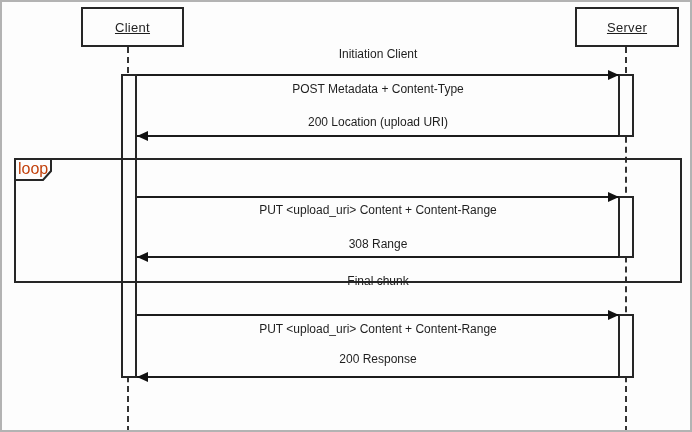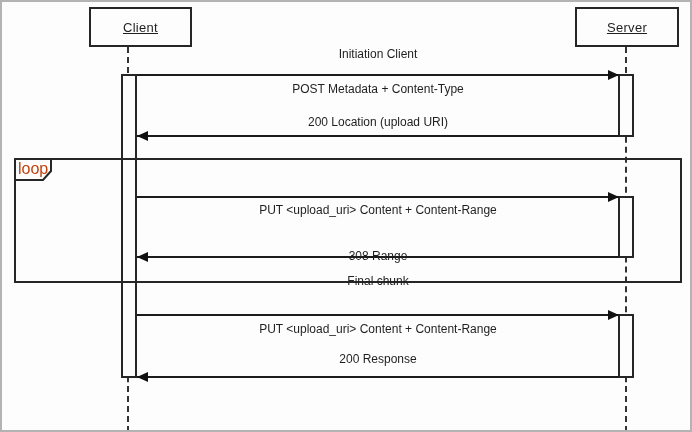--- a/index.html
+++ b/index.html
@@ -29,21 +29,21 @@
     align-items: center;
     justify-content: center;
     z-index: 6;
   }
   .actor-box .actor-name {
     font-size: 13px;
     color: #1f1f1f;
     text-decoration: underline;
     letter-spacing: 0.3px;
   }
-  #client-box { left: 87px;  width: 103px; }
+  #client-box { left: 79px;  width: 103px; }
   #server-box { left: 573px; width: 104px; }
 
   
   .lifeline {
     position: absolute;
     top: 45px;
     height: 385px;
     width: 0;
     border-left: 2px dashed #333333;
     z-index: 1;
@@ -156,21 +156,21 @@
   <div class="msg-line" style="top:72px;"></div>
   <div class="arrowhead-right" style="left:606px; top:68px;"></div>
   <div class="msg-label" style="top:80px;">POST Metadata + Content-Type</div>
   <div class="msg-label" style="top:113px;">200 Location (upload URI)</div>
   <div class="msg-line" style="top:133px;"></div>
   <div class="arrowhead-left" style="left:135px; top:129px;"></div>
 
   <div class="msg-line" style="top:194px;"></div>
   <div class="arrowhead-right" style="left:606px; top:190px;"></div>
   <div class="msg-label" style="top:201px;">PUT &lt;upload_uri&gt; Content + Content-Range</div>
-  <div class="msg-label" style="top:235px;margin-top:12px;">308 Range</div>
+  <div class="msg-label" style="top:235px;">308 Range</div>
   <div class="msg-line" style="top:254px;"></div>
   <div class="arrowhead-left" style="left:135px; top:250px;"></div>
 
   <div class="msg-label" style="top:272px;">Final chunk</div>
   <div class="msg-line" style="top:312px;"></div>
   <div class="arrowhead-right" style="left:606px; top:308px;"></div>
   <div class="msg-label" style="top:320px;">PUT &lt;upload_uri&gt; Content + Content-Range</div>
   <div class="msg-label" style="top:350px;">200 Response</div>
   <div class="msg-line" style="top:374px;"></div>
   <div class="arrowhead-left" style="left:135px; top:370px;"></div>

